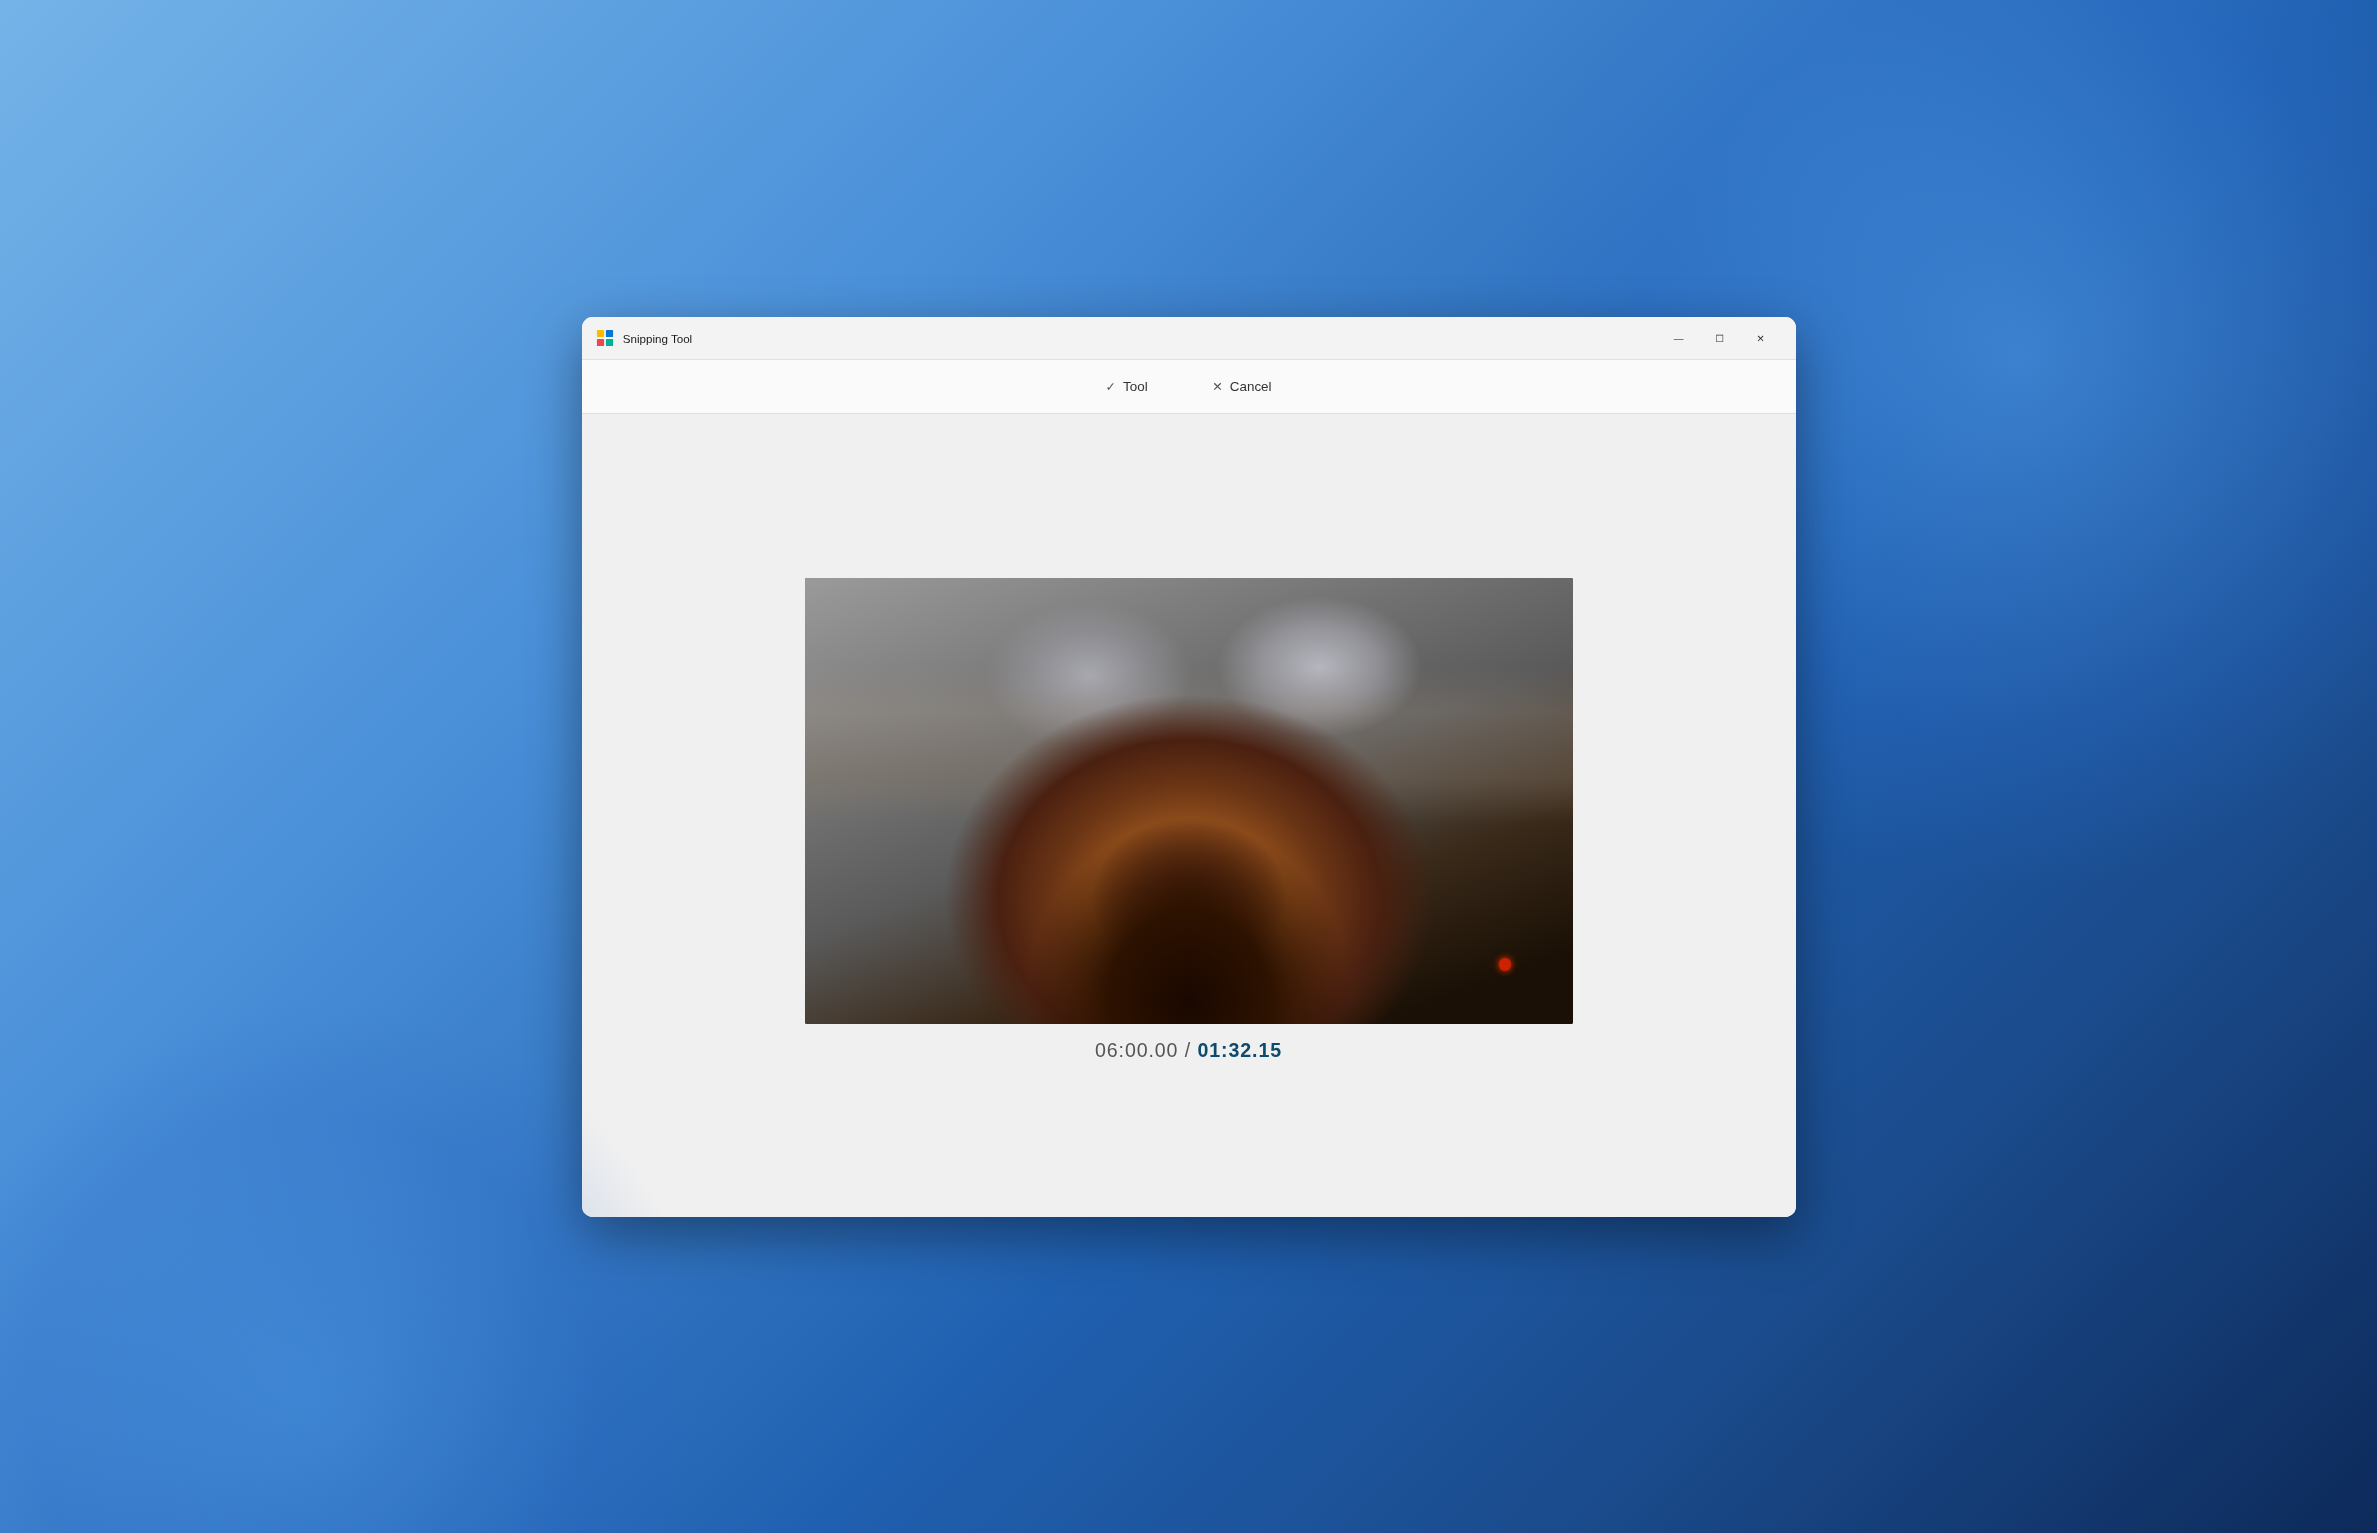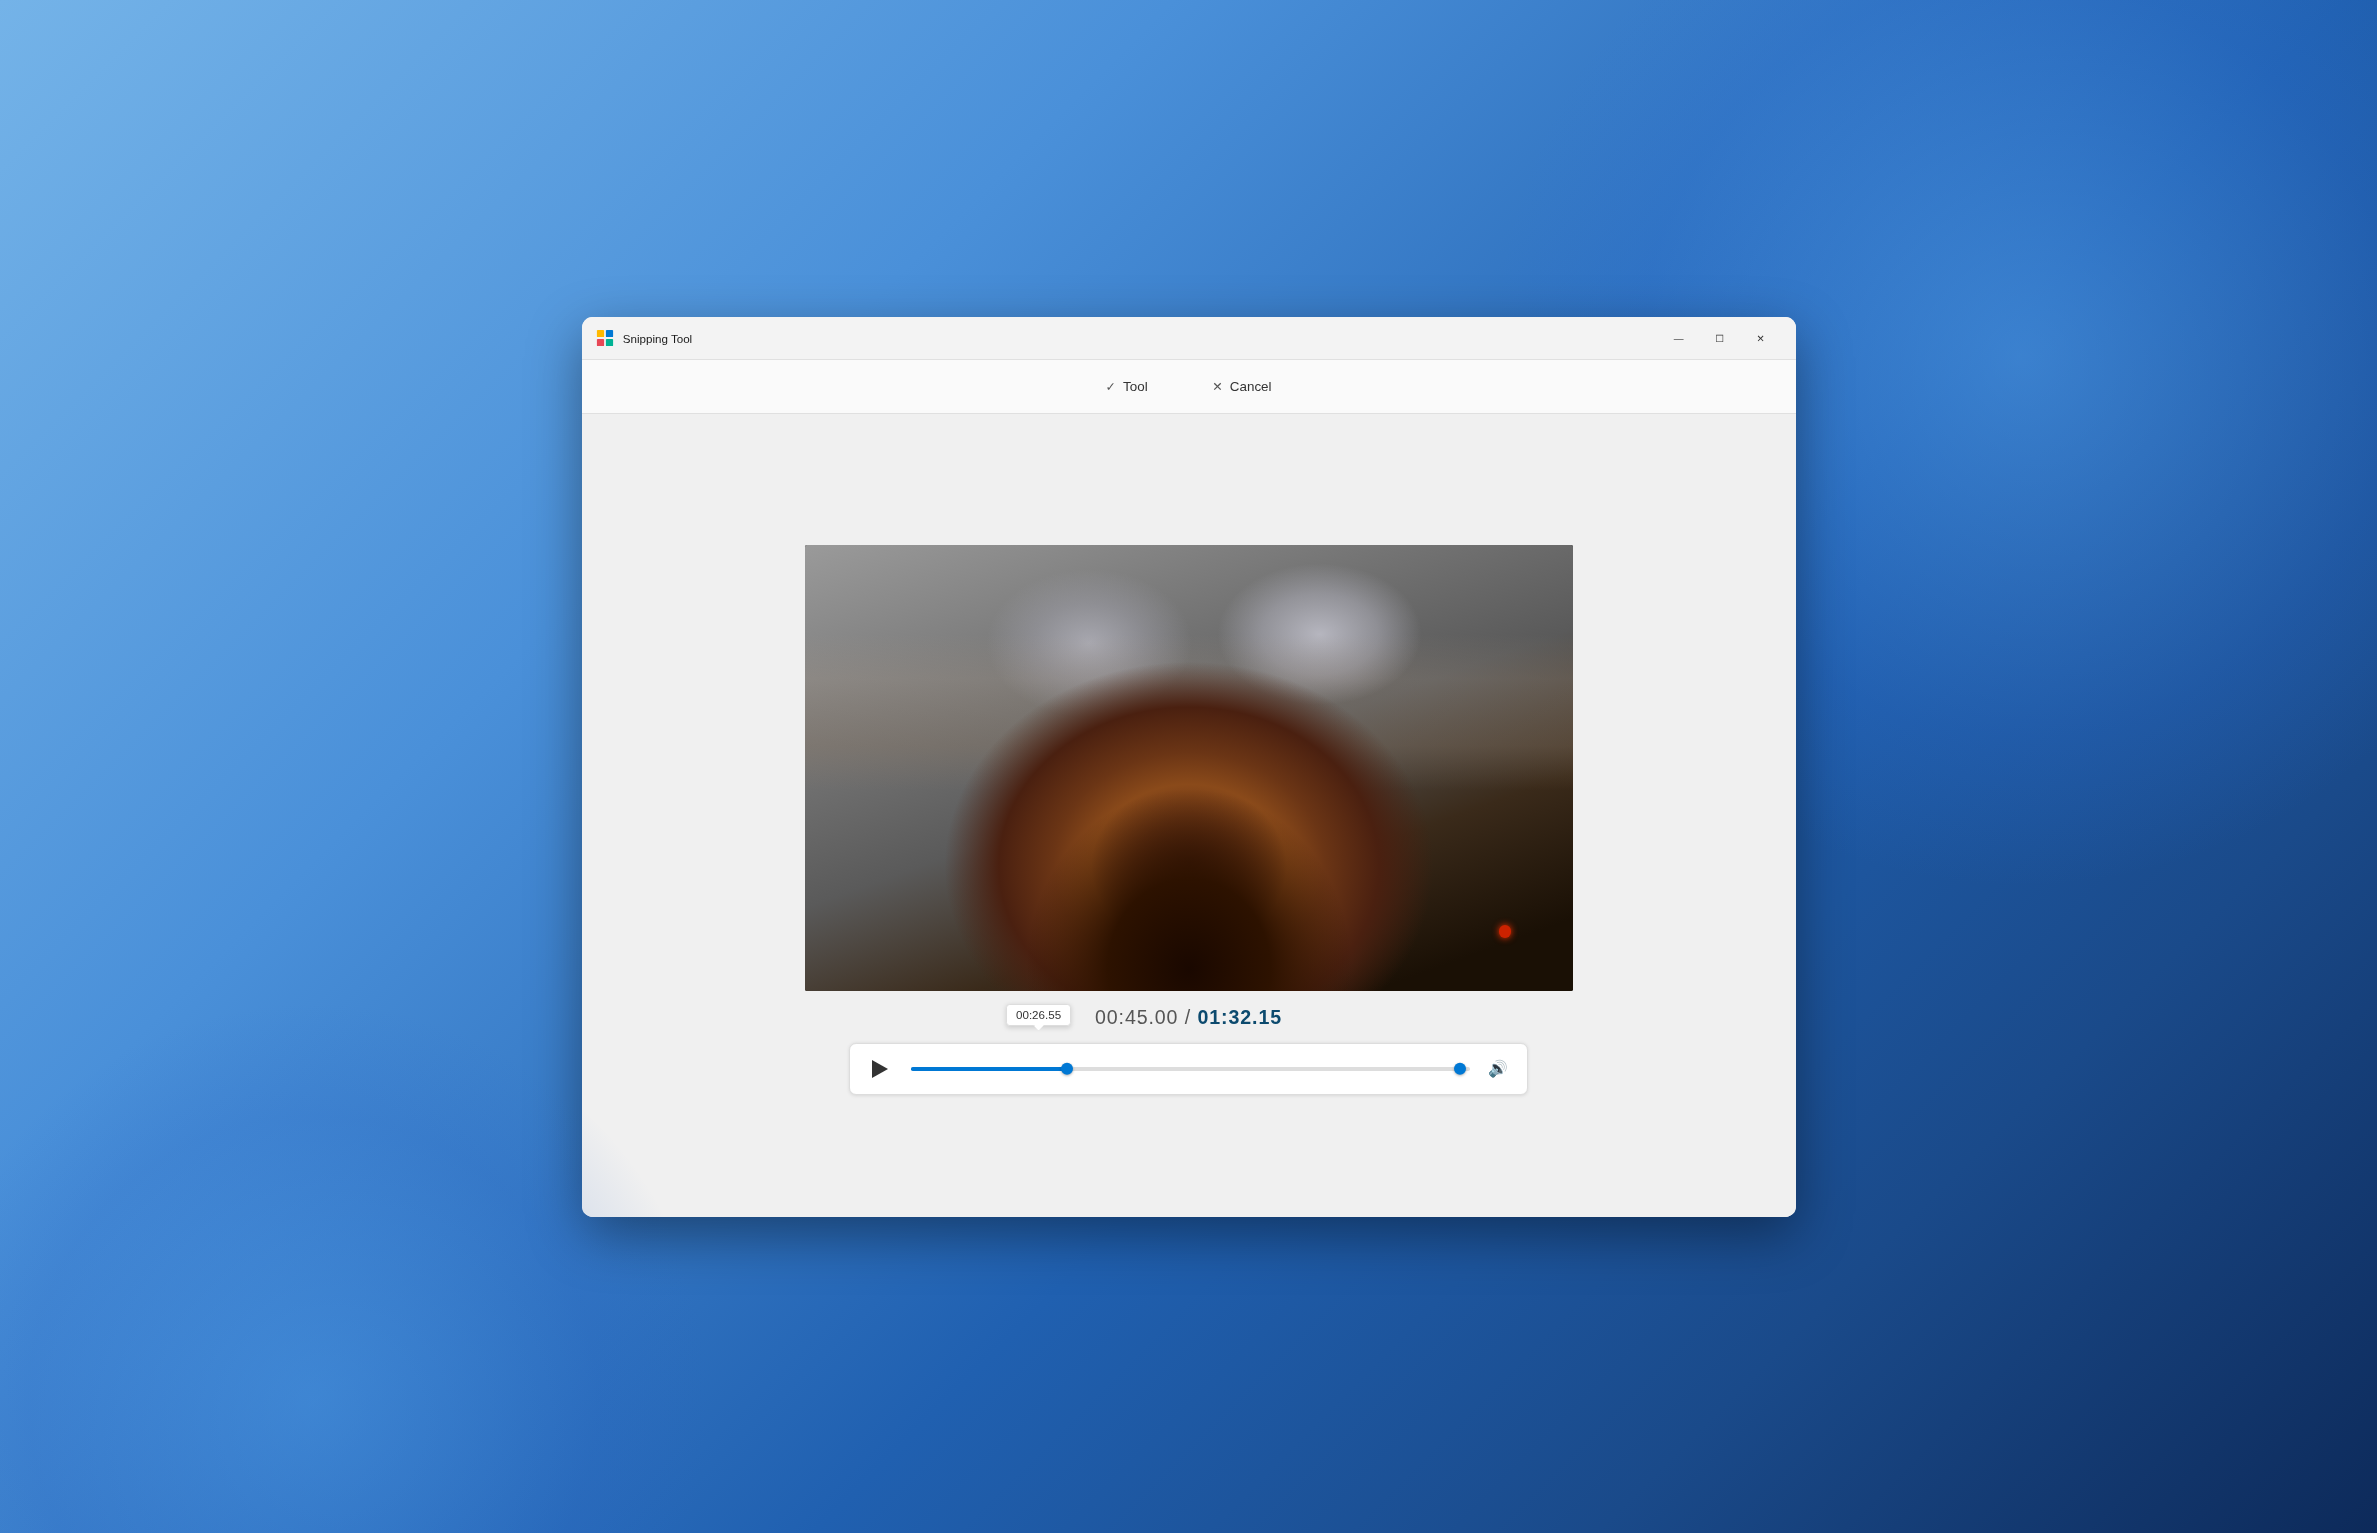--- a/index.html
+++ b/index.html
@@ -386,46 +386,21 @@
 
   <div class="content-area">
 
     <div class="video-frame">
       <div class="video-content">
         <div class="red-dot"></div>
       </div>
     </div>
 
     <div class="time-display">
-      <span class="current-time">00:45.00</span>
+      <span class="current-time">06:00.00</span>
       <span class="separator"> / </span>
       <span class="total-time">01:32.15</span>
     </div>
 
-    <div class="video-controls-area">
-
-      <div class="scrubber-tooltip">
-        <span>00:26.55</span>
-      </div>
-
-      <div class="controls-row">
-
-        <button class="play-btn">
-          <div class="play-icon"></div>
-        </button>
-
-        <div class="scrubber-track">
-          <div class="scrubber-progress">
-            <div class="scrubber-handle"></div>
-          </div>
-          <div class="scrubber-right-handle"></div>
-        </div>
-
-        <button class="volume-btn">
-          <span>🔊</span>
-        </button>
-
-      </div>
-    </div>
 
   </div>
 </div>
 
 
 </body></html>

